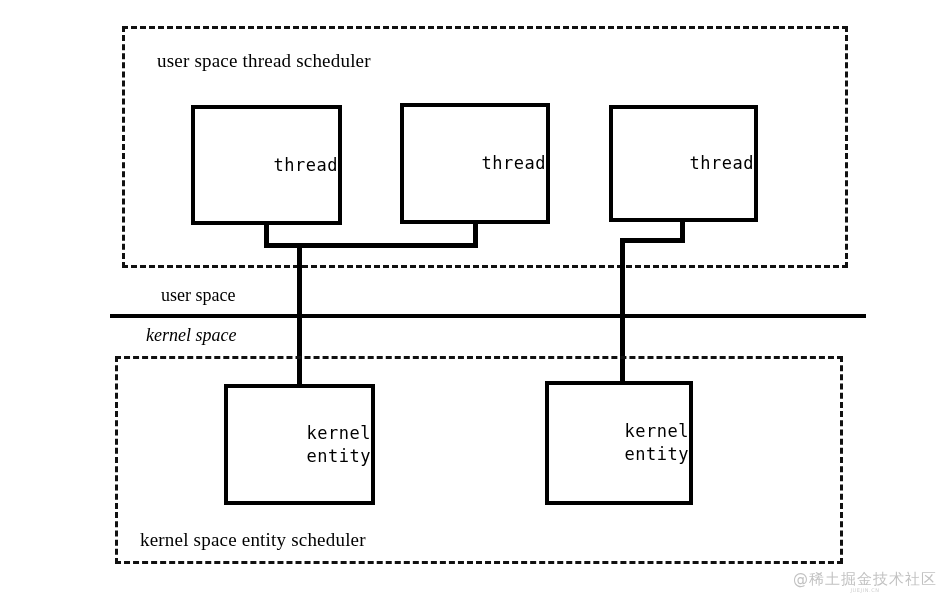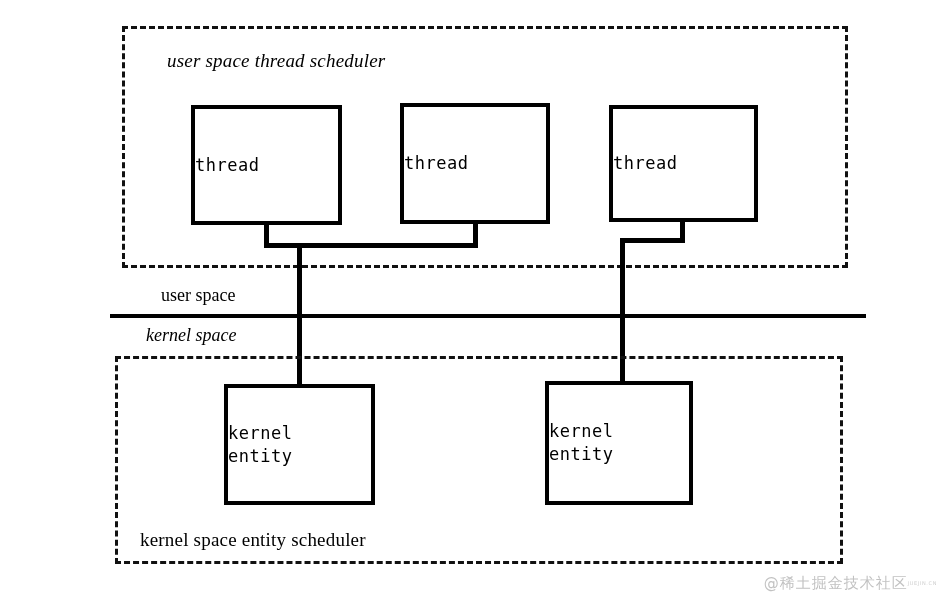--- a/index.html
+++ b/index.html
@@ -28,21 +28,21 @@
 
   
   .region-caption {
     position: absolute;
     font-family: "Liberation Serif", "DejaVu Serif", serif;
     font-size: 19px;
     color: #000000;
     white-space: nowrap;
     letter-spacing: .2px;
   }
-  #caption-user-sched   { left: 167px; top: 50px; font-style: italic; }
+  #caption-user-sched   { left: 157px; top: 50px; }
   #caption-kernel-sched { left: 140px; top: 529px; }
 
   
   .boundary-label {
     position: absolute;
     font-family: "Liberation Serif", "DejaVu Serif", serif;
     font-size: 18px;
     color: #000000;
     white-space: nowrap;
   }
@@ -60,21 +60,21 @@
   }
 
   
   .node-box {
     position: absolute;
     border: 4px solid #000000;
     background: #ffffff;
     box-sizing: border-box;
     display: flex;
     align-items: center;
-    justify-content: flex-start;
+    justify-content: flex-end;
     text-align: center;
   }
   .node-label {
     font-family: "DejaVu Sans Mono", "Liberation Mono", monospace;
     font-size: 17px;
     line-height: 1.35;
     color: #000000;
     white-space: pre-line;
     letter-spacing: .5px;
   }
@@ -103,21 +103,21 @@
   #conn-t3-elbow  { left: 620px; top: 238px; width: 65px; height: 5px; }
   
   #conn-trunk-2   { left: 620px; top: 238px; width: 5px;  height: 146px; }
 
   
   #watermark {
     position: absolute;
     right: 14px;
     bottom: 8px;
     display: flex;
-    flex-direction: row;
+    flex-direction: column;
     align-items: center;
     opacity: .42;
     pointer-events: none;
   }
   #watermark-main {
     font-family: "DejaVu Sans", "Liberation Sans", sans-serif;
     font-size: 15px;
     color: #6d6d6d;
     letter-spacing: 1px;
     white-space: nowrap;

